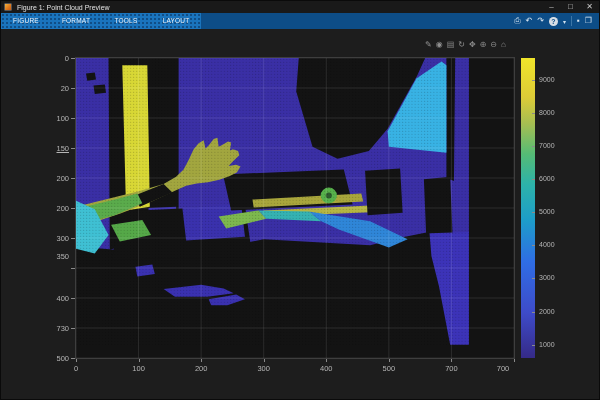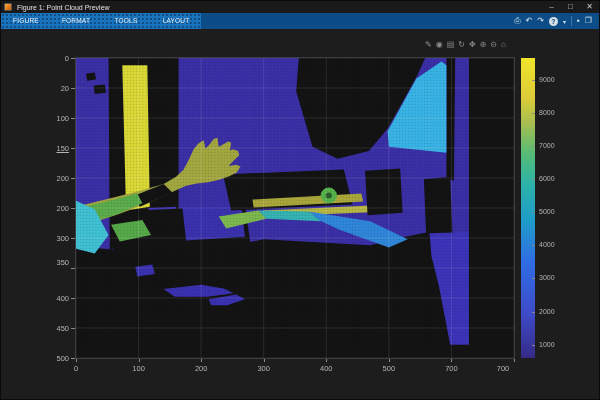--- a/index.html
+++ b/index.html
@@ -194,25 +194,25 @@
       <div class="tick-label y-label" style="top: 84.5px;">100</div>
       <div class="tick-mark" style="left: 70px; top: 89px; width: 4px; height: 1px;"></div>
       <div class="tick-label y-label" style="top: 114.5px; text-decoration: underline;">150</div>
       <div class="tick-mark" style="left: 70px; top: 119px; width: 4px; height: 1px;"></div>
       <div class="tick-label y-label" style="top: 144.5px;">200</div>
       <div class="tick-mark" style="left: 70px; top: 149px; width: 4px; height: 1px;"></div>
       <div class="tick-label y-label" style="top: 174.5px;">200</div>
       <div class="tick-mark" style="left: 70px; top: 179px; width: 4px; height: 1px;"></div>
       <div class="tick-label y-label" style="top: 204.5px;">300</div>
       <div class="tick-mark" style="left: 70px; top: 209px; width: 4px; height: 1px;"></div>
-      <div class="tick-label y-label" style="top: 229px;">350</div>
+      <div class="tick-label y-label" style="top: 223px;">350</div>
       <div class="tick-mark" style="left: 70px; top: 239px; width: 4px; height: 1px;"></div>
       <div class="tick-label y-label" style="top: 264.5px;">400</div>
       <div class="tick-mark" style="left: 70px; top: 269px; width: 4px; height: 1px;"></div>
-      <div class="tick-label y-label" style="top: 294.5px;">450</div>
+      <div class="tick-label y-label" style="top: 294.5px;">730</div>
       <div class="tick-mark" style="left: 70px; top: 299px; width: 4px; height: 1px;"></div>
       <div class="tick-label y-label" style="top: 324.5px;">500</div>
       <div class="tick-mark" style="left: 70px; top: 329px; width: 4px; height: 1px;"></div>
       <div class="tick-label cb-label" style="top: 311.74px;">1000</div>
       <div class="tick-mark" style="left: 531px; top: 315.74px; width: 3px; height: 1px;"></div>
       <div class="tick-label cb-label" style="top: 278.591px;">2000</div>
       <div class="tick-mark" style="left: 531px; top: 282.591px; width: 3px; height: 1px;"></div>
       <div class="tick-label cb-label" style="top: 245.442px;">3000</div>
       <div class="tick-mark" style="left: 531px; top: 249.442px; width: 3px; height: 1px;"></div>
       <div class="tick-label cb-label" style="top: 212.293px;">4000</div>

